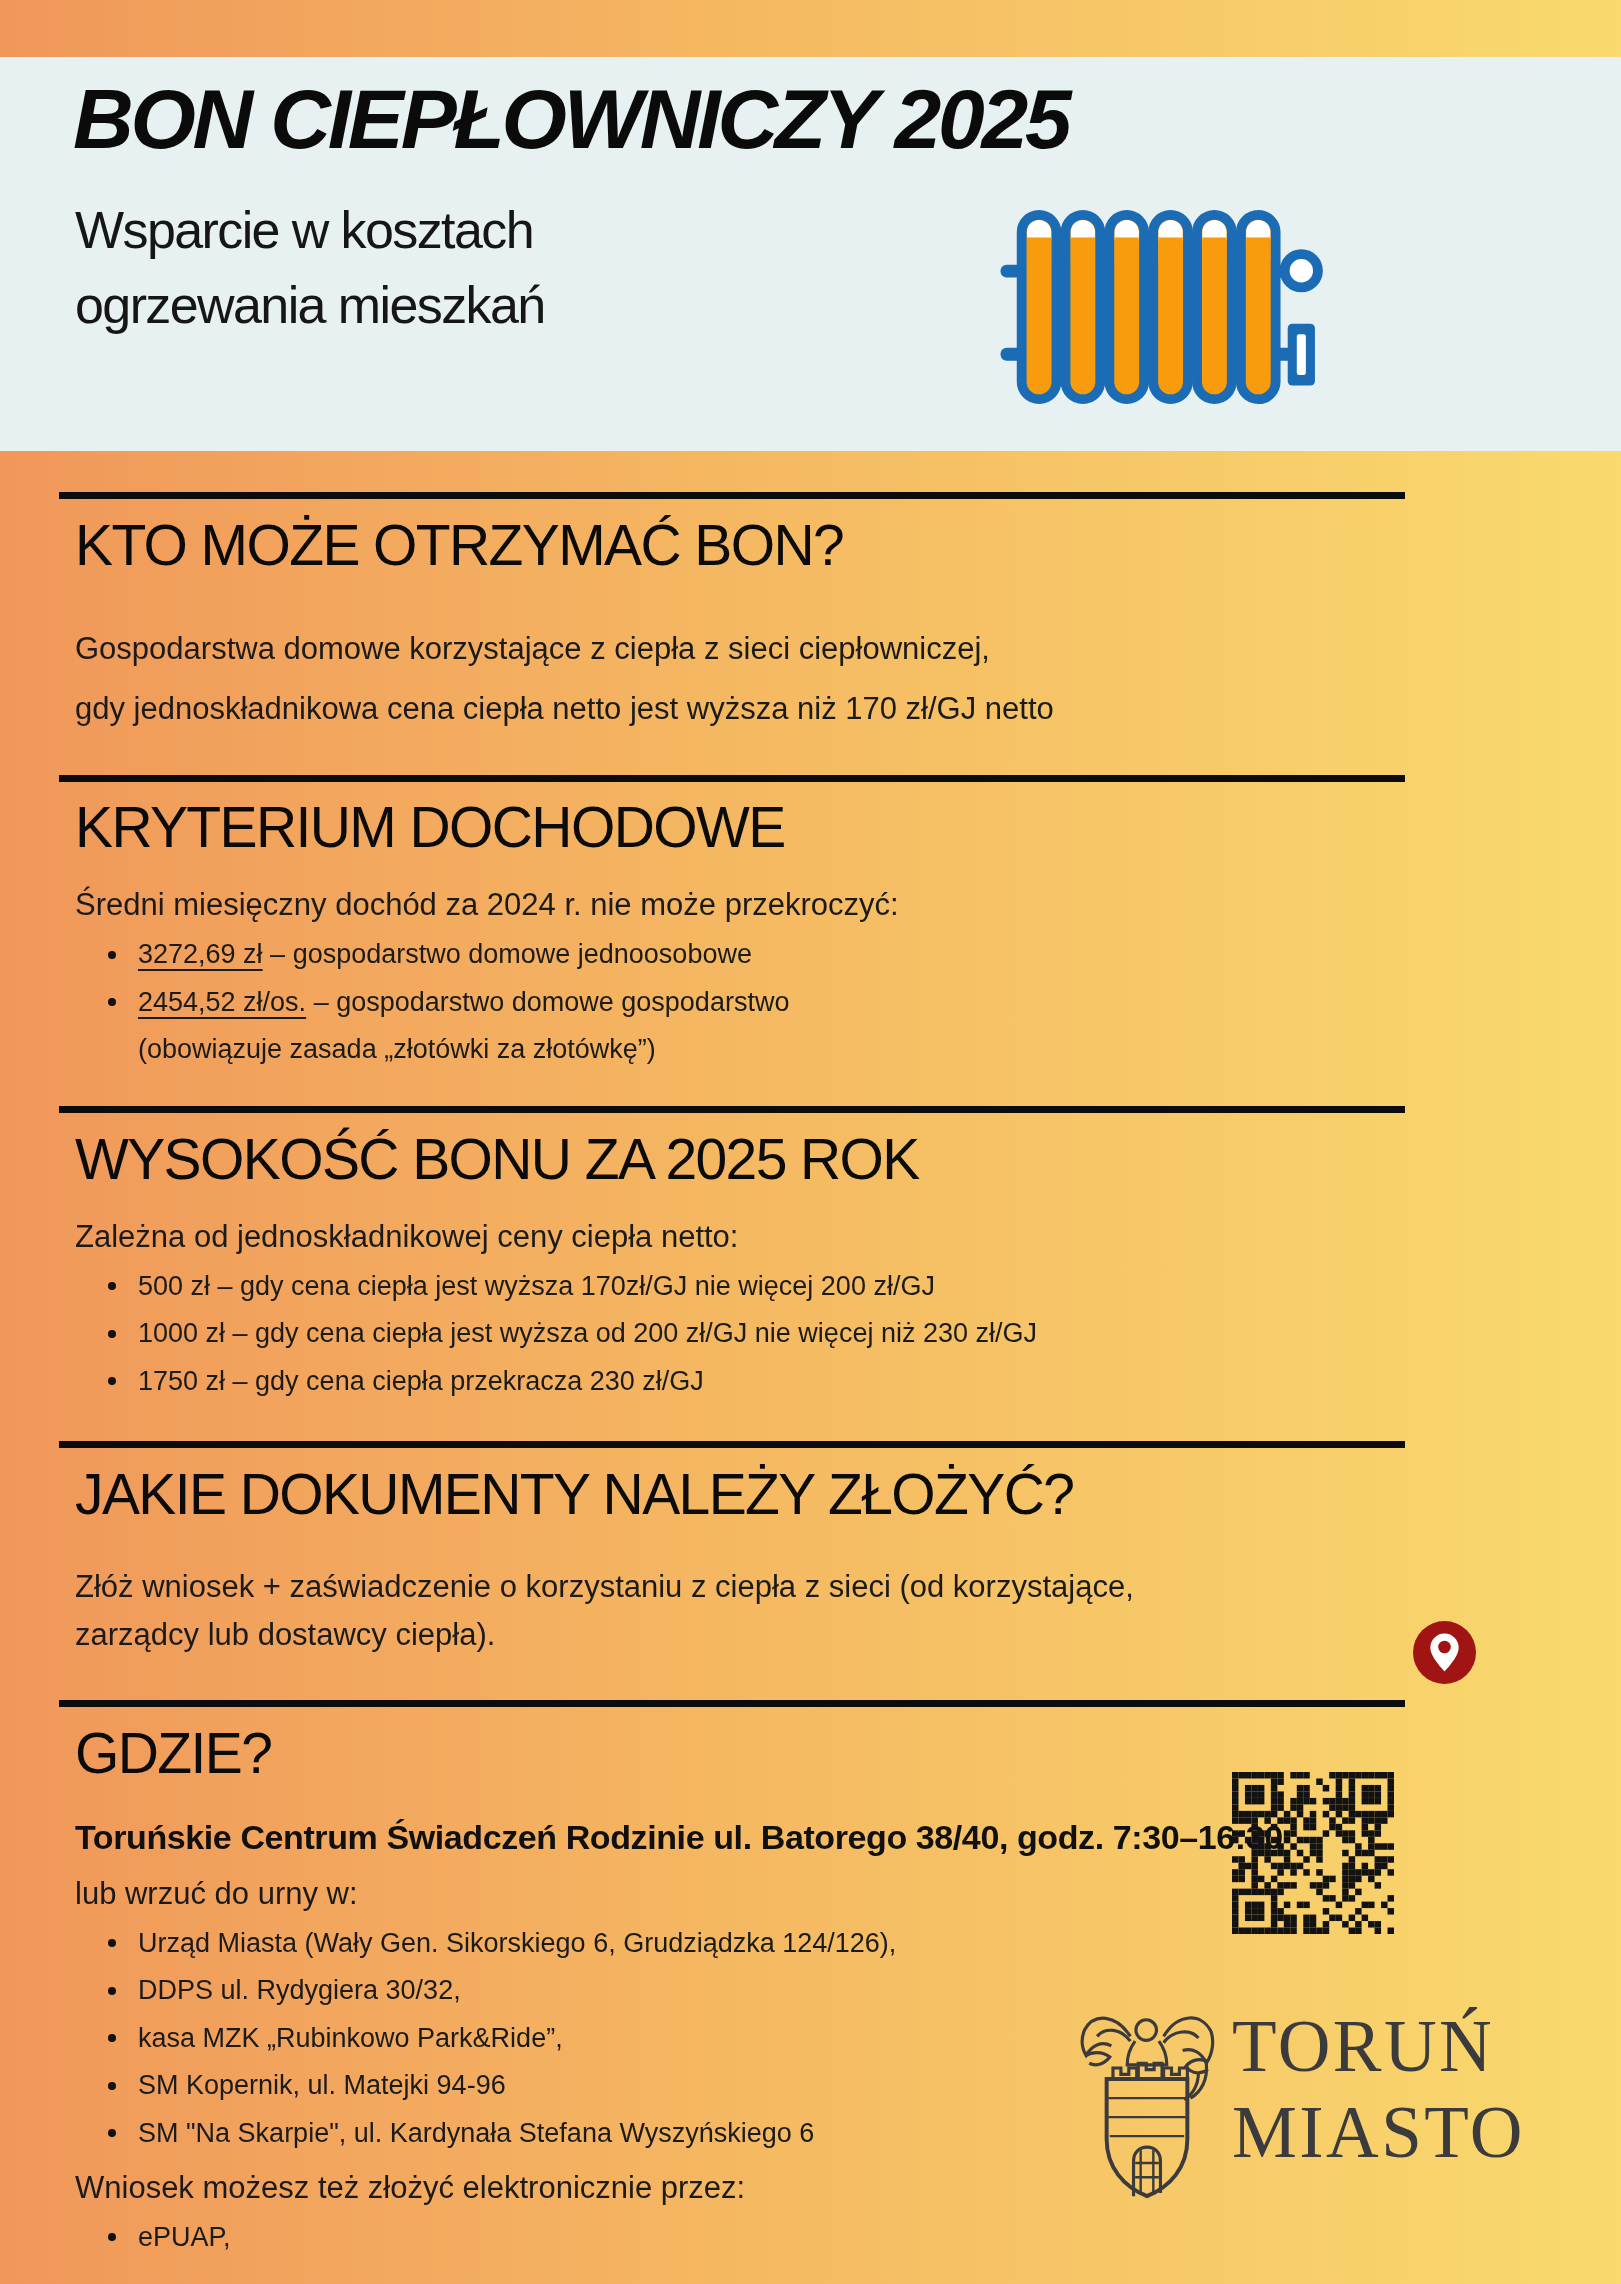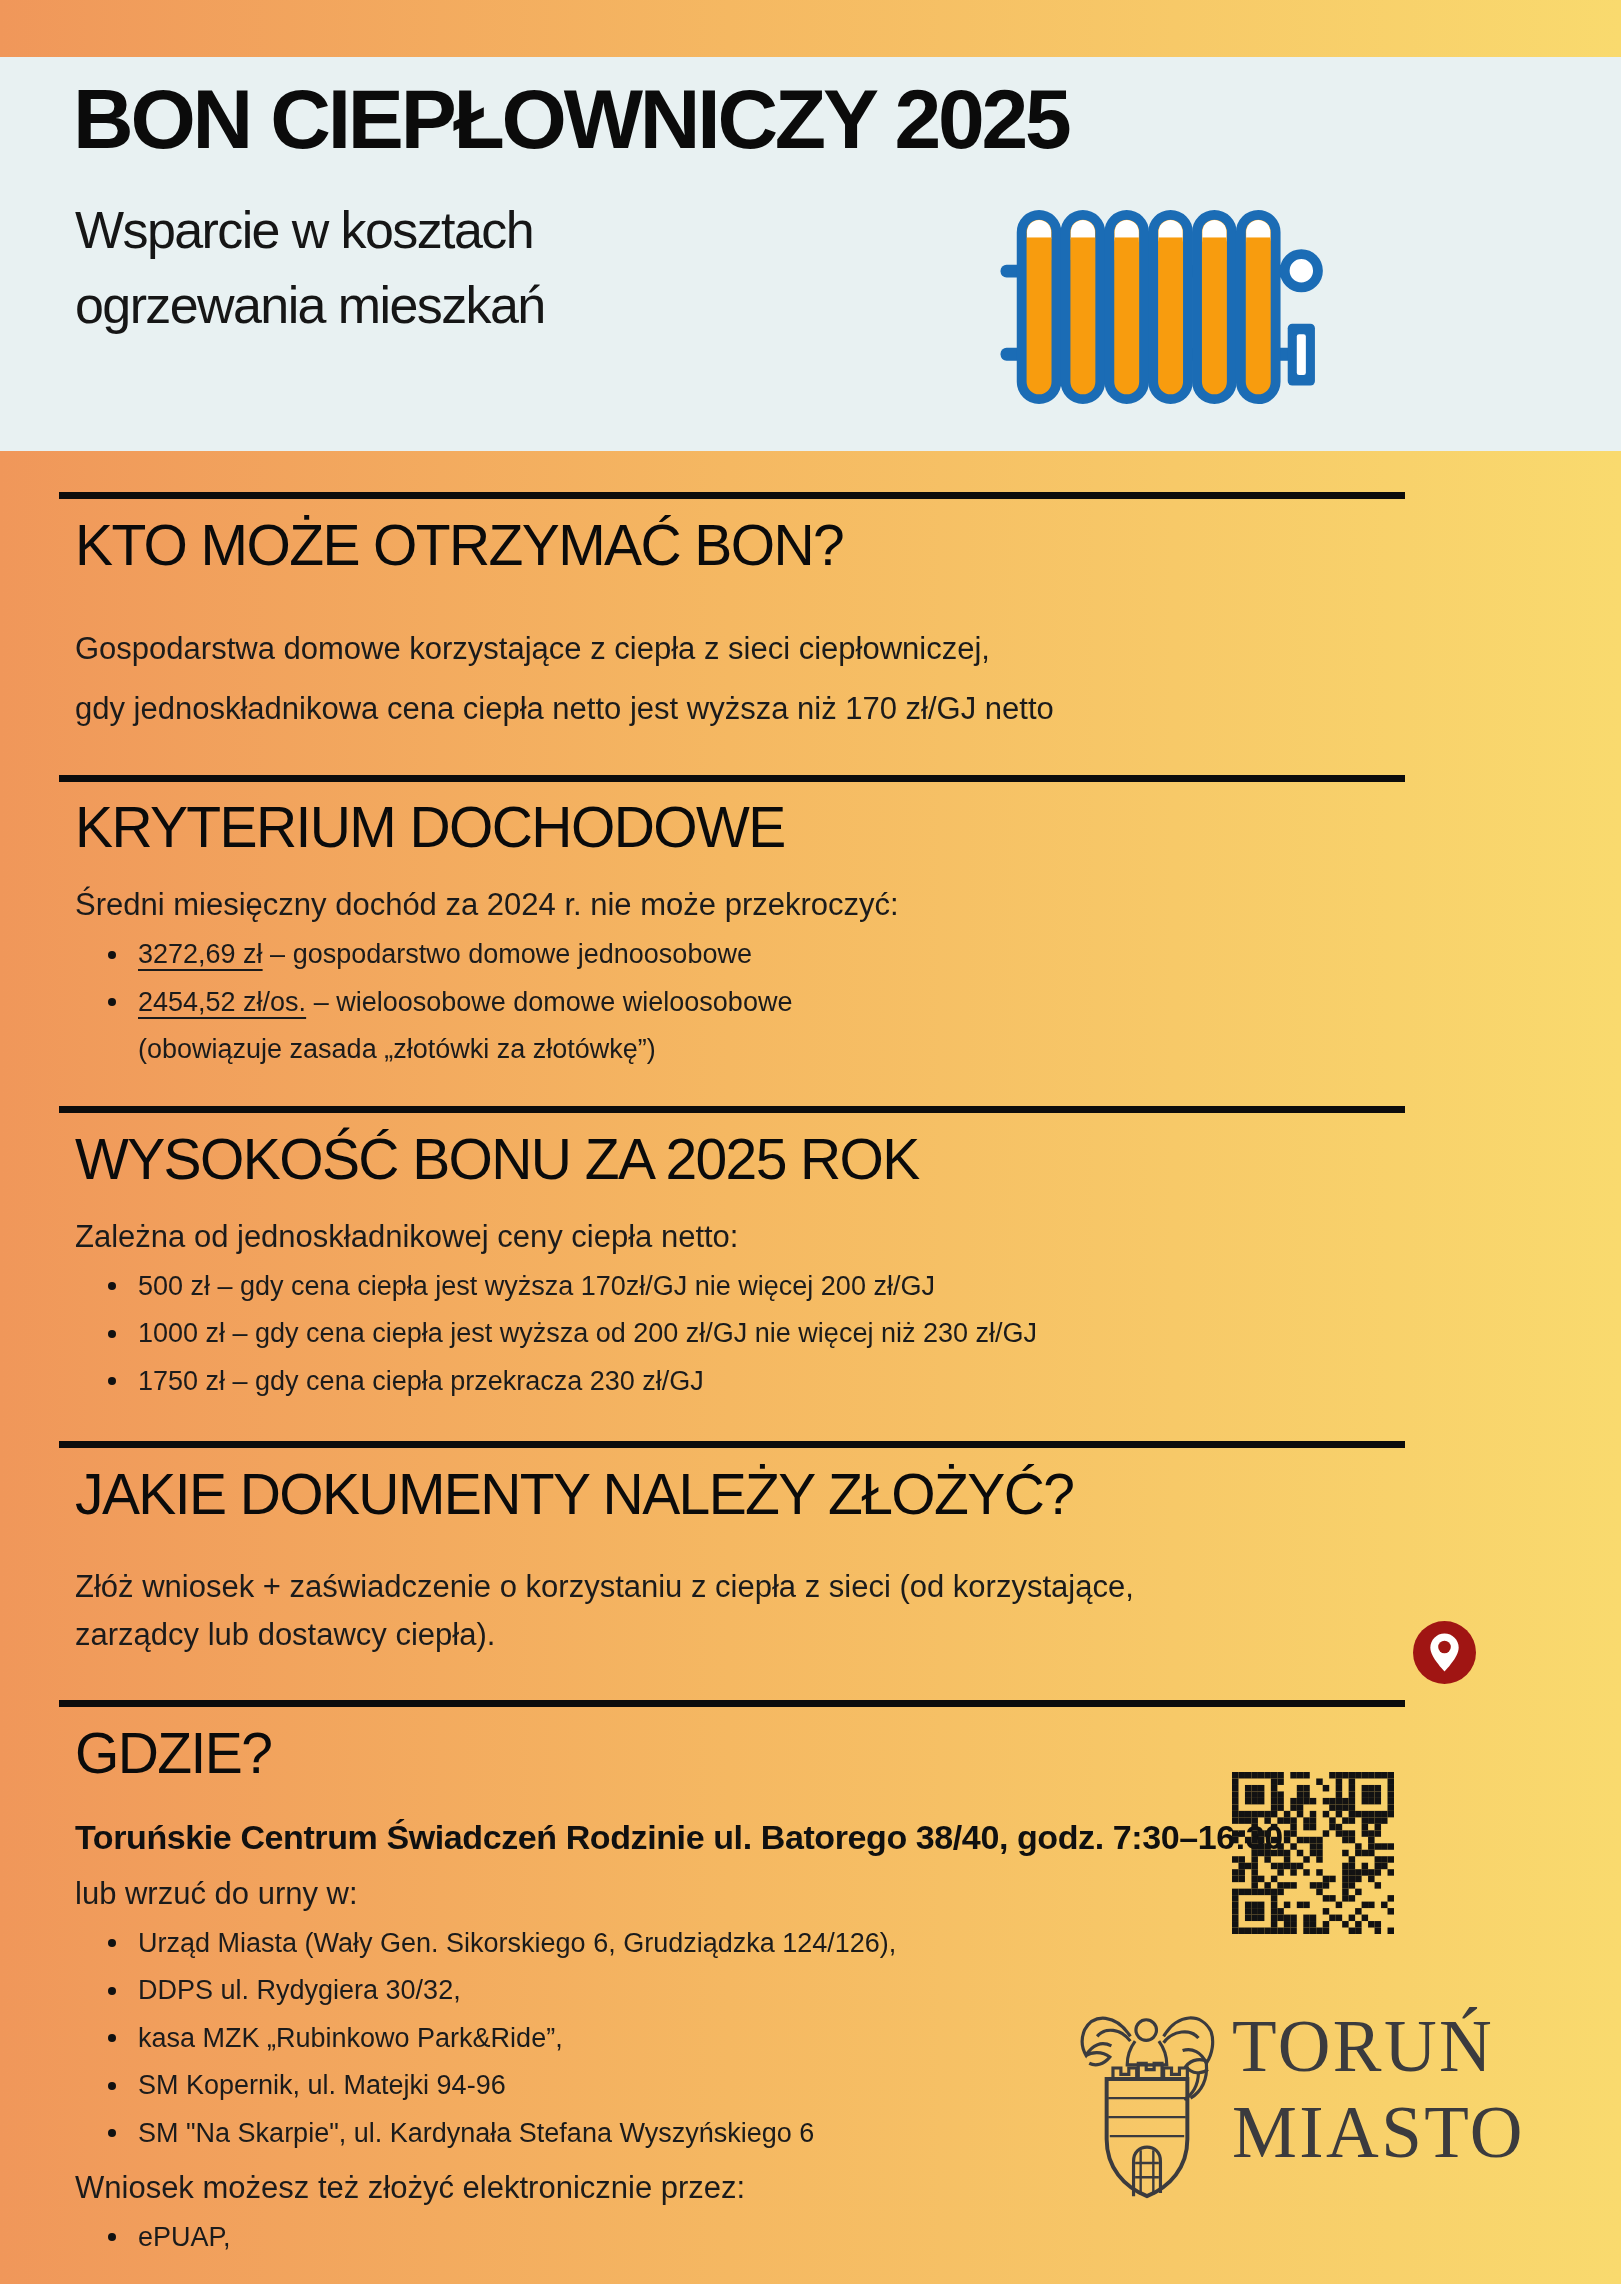--- a/index.html
+++ b/index.html
@@ -13,21 +13,21 @@
     overflow:hidden;
   }
   
   .hero{
     position:absolute;top:57px;left:0;right:0;height:394px;
     background:#e8f1f2;
   }
   .hero-title{
     position:absolute;left:73px;top:14.3px;
     font-size:84px;font-weight:bold;letter-spacing:-3.2px;
-    color:#0b0b0b;white-space:nowrap;
+    color:#0b0b0b;white-space:nowrap;font-style:italic;
   }
   .hero-sub{
     position:absolute;left:75px;top:136px;
     font-size:52px;font-weight:normal;letter-spacing:-1.6px;
     line-height:1.45;color:#161616;
   }
   .radiator{position:absolute;left:999px;top:149px;width:325px;height:202px;}
   
   .main{position:absolute;top:451px;left:75px;width:1346px;}
   .rule{height:7.1px;background:#0c0c0c;width:1346px;margin-left:-16px;border:none;}
@@ -129,21 +129,21 @@
     <div class="body-txt">
       <div>Gospodarstwa domowe korzystające z ciepła z sieci ciepłowniczej,</div>
       <div>gdy jednoskładnikowa cena ciepła netto jest  wyższa niż 170 zł/GJ netto</div>
     </div>
 
     <hr class="rule mt-rule2">
     <div class="h2">KRYTERIUM DOCHODOWE</div>
     <div class="intro">Średni miesięczny dochód za 2024 r. nie może przekroczyć:</div>
     <div class="list">
       <div class="li"><span class="amt">3272,69 zł</span><span> – gospodarstwo domowe jednoosobowe</span></div>
-      <div class="li"><span class="amt">2454,52 zł/os.</span><span> – wieloosobowe domowe wieloosobowe</span></div>
+      <div class="li"><span class="amt">2454,52 zł/os.</span><span> – gospodarstwo domowe gospodarstwo</span></div>
       <div class="li note">(obowiązuje zasada „złotówki za złotówkę”)</div>
     </div>
 
     <hr class="rule mt-rule3">
     <div class="h2">WYSOKOŚĆ BONU ZA 2025 ROK</div>
     <div class="intro">Zależna od jednoskładnikowej ceny ciepła netto:</div>
     <div class="list">
       <div class="li">500 zł  – gdy cena ciepła jest wyższa 170zł/GJ nie więcej 200 zł/GJ</div>
       <div class="li">1000 zł – gdy cena ciepła jest wyższa od 200 zł/GJ nie więcej niż 230 zł/GJ</div>
       <div class="li">1750 zł – gdy cena ciepła przekracza 230 zł/GJ</div>

